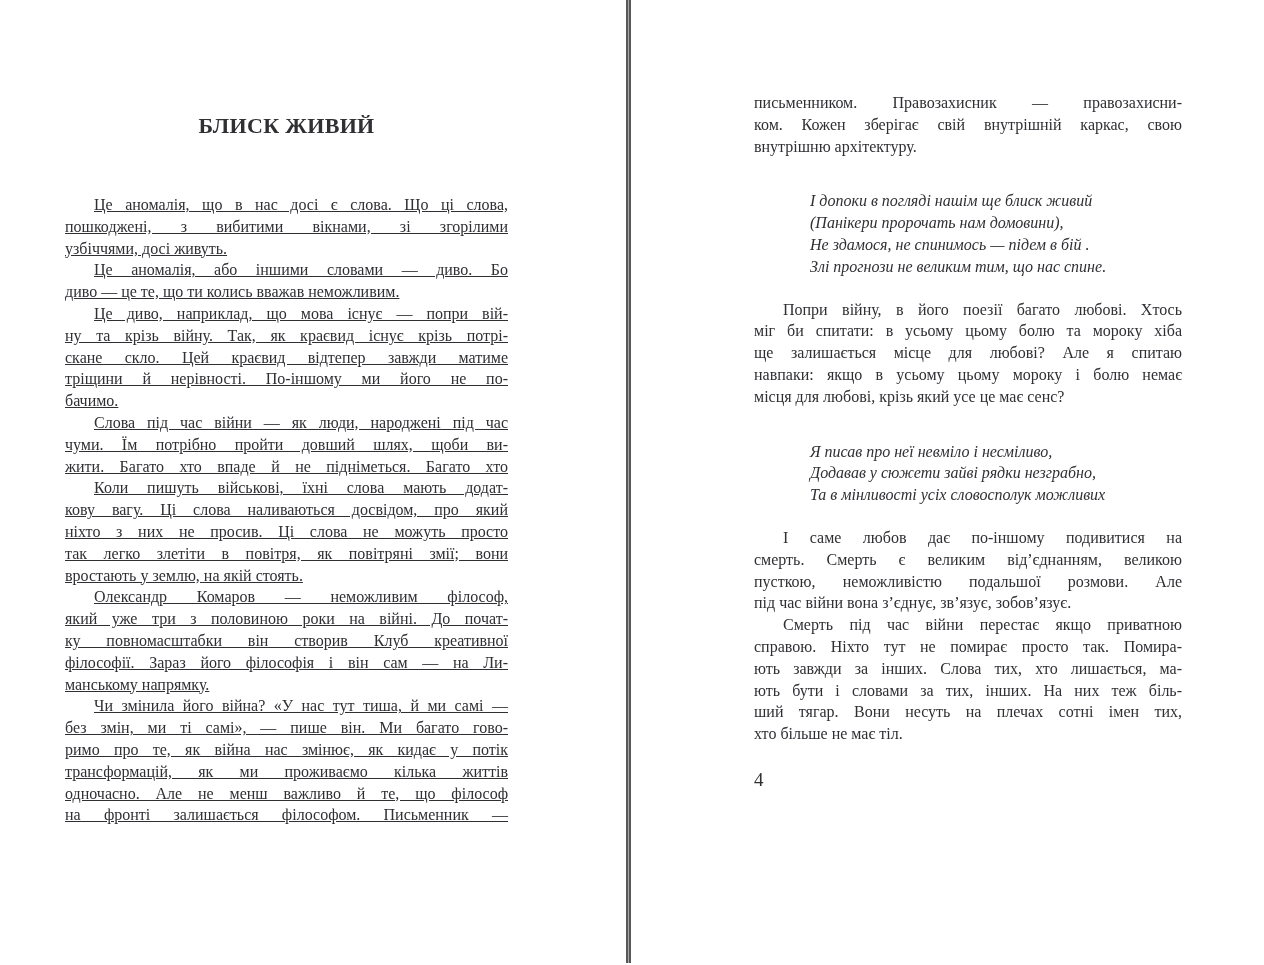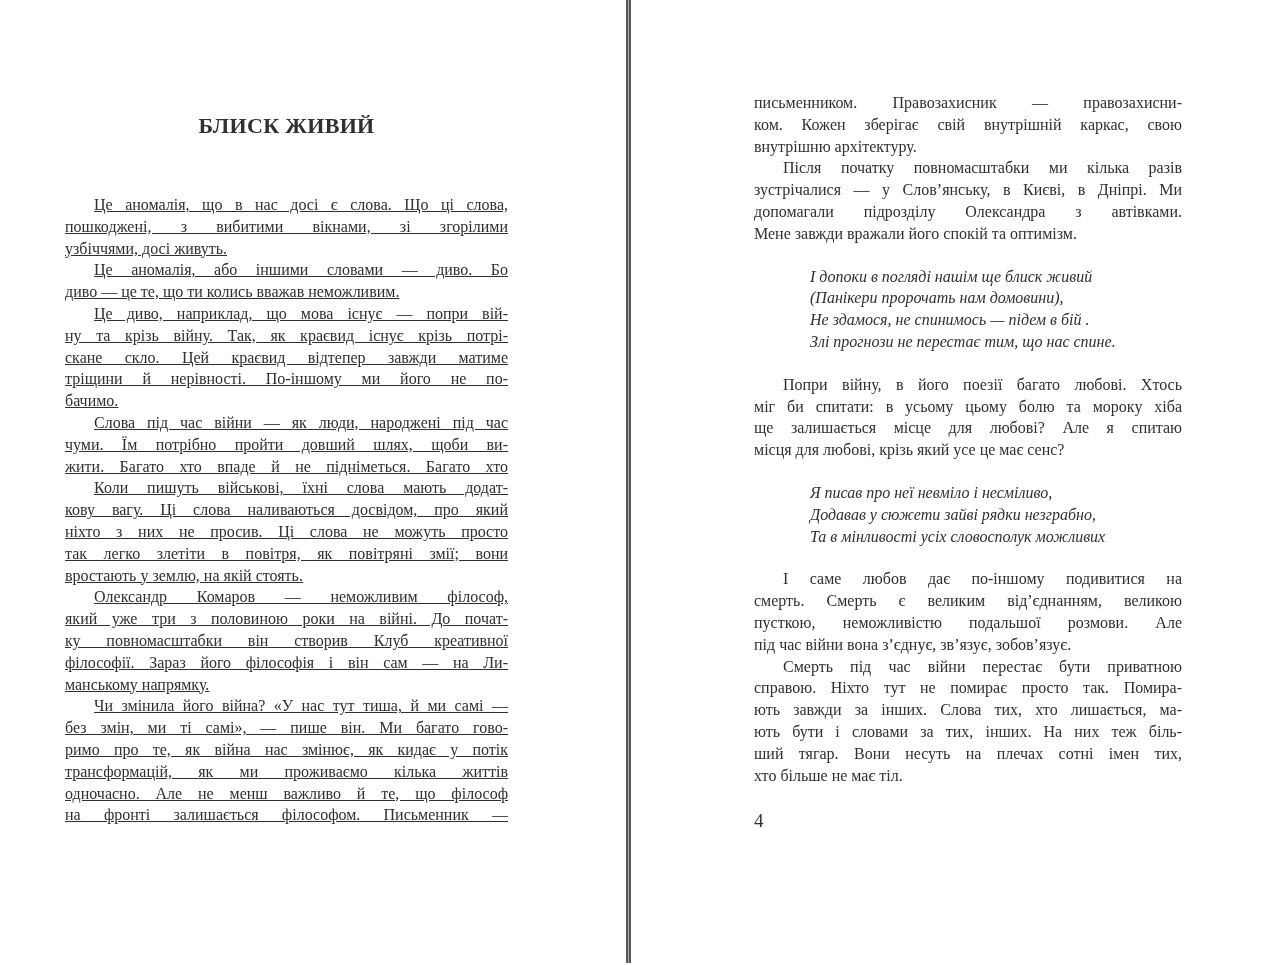--- a/index.html
+++ b/index.html
@@ -43,21 +43,21 @@
   .line {
     font-size: 16px;
     line-height: 21.8px;
     text-align: justify;
     text-align-last: justify;
     white-space: normal;
   }
   .line.indent { text-indent: 29px; }
   .line.last { text-align-last: left; }
   .poem {
-    margin: 21px 0 21px 56px;
+    margin: 33px 0 21px 56px;
     font-style: italic;
   }
   .poem .line { text-align: left; text-align-last: left; }
   .page-number {
     margin-top: 24px;
     font-size: 19px;
     line-height: 22px;
     text-align: left;
   }
 </style>
@@ -117,51 +117,46 @@
 
   <div class="gutter"></div>
 
   <div class="page page-right">
     <div class="body">
         <div class="paragraph">
           <div class="line">письменником. Правозахисник — правозахисни-</div>
           <div class="line">ком. Кожен зберігає свій внутрішній каркас, свою</div>
           <div class="line last">внутрішню архітектуру.</div>
         </div>
-        <div class="paragraph">
-          <div class="line indent">Після початку повномасштабки ми кілька разів</div>
-          <div class="line">зустрічалися — у Слов’янську, в Києві, в Дніпрі. Ми</div>
-          <div class="line">допомагали підрозділу Олександра з автівками.</div>
-          <div class="line last">Мене завжди вражали його спокій та оптимізм.</div>
-        </div>
         <div class="poem">
           <div class="line">І допоки в погляді нашім ще блиск живий</div>
           <div class="line">(Панікери пророчать нам домовини),</div>
           <div class="line">Не здамося, не спинимось — підем в бій .</div>
-          <div class="line">Злі прогнози не перестає тим, що нас спине.</div>
+          <div class="line">Злі прогнози не великим тим, що нас спине.</div>
         </div>
         <div class="paragraph">
           <div class="line indent">Попри війну, в його поезії багато любові. Хтось</div>
           <div class="line">міг би спитати: в усьому цьому болю та мороку хіба</div>
           <div class="line">ще залишається місце для любові? Але я спитаю</div>
+          <div class="line">навпаки: якщо в усьому цьому мороку і болю немає</div>
           <div class="line last">місця для любові, крізь який усе це має сенс?</div>
         </div>
         <div class="poem">
           <div class="line">Я писав про неї невміло і несміливо,</div>
           <div class="line">Додавав у сюжети зайві рядки незграбно,</div>
           <div class="line">Та в мінливості усіх словосполук можливих</div>
         </div>
         <div class="paragraph">
           <div class="line indent">І саме любов дає по-іншому подивитися на</div>
           <div class="line">смерть. Смерть є великим від’єднанням, великою</div>
           <div class="line">пусткою, неможливістю подальшої розмови. Але</div>
           <div class="line last">під час війни вона з’єднує, зв’язує, зобов’язує.</div>
         </div>
         <div class="paragraph">
-          <div class="line indent">Смерть під час війни перестає бути приватною</div>
+          <div class="line indent">Смерть під час війни перестає якщо приватною</div>
           <div class="line">справою. Ніхто тут не помирає просто так. Помира-</div>
           <div class="line">ють завжди за інших. Слова тих, хто лишається, ма-</div>
           <div class="line">ють бути і словами за тих, інших. На них теж біль-</div>
           <div class="line">ший тягар. Вони несуть на плечах сотні імен тих,</div>
           <div class="line last">хто більше не має тіл.</div>
         </div>
       </div>
     <div class="page-number">4</div>
   </div>
 

